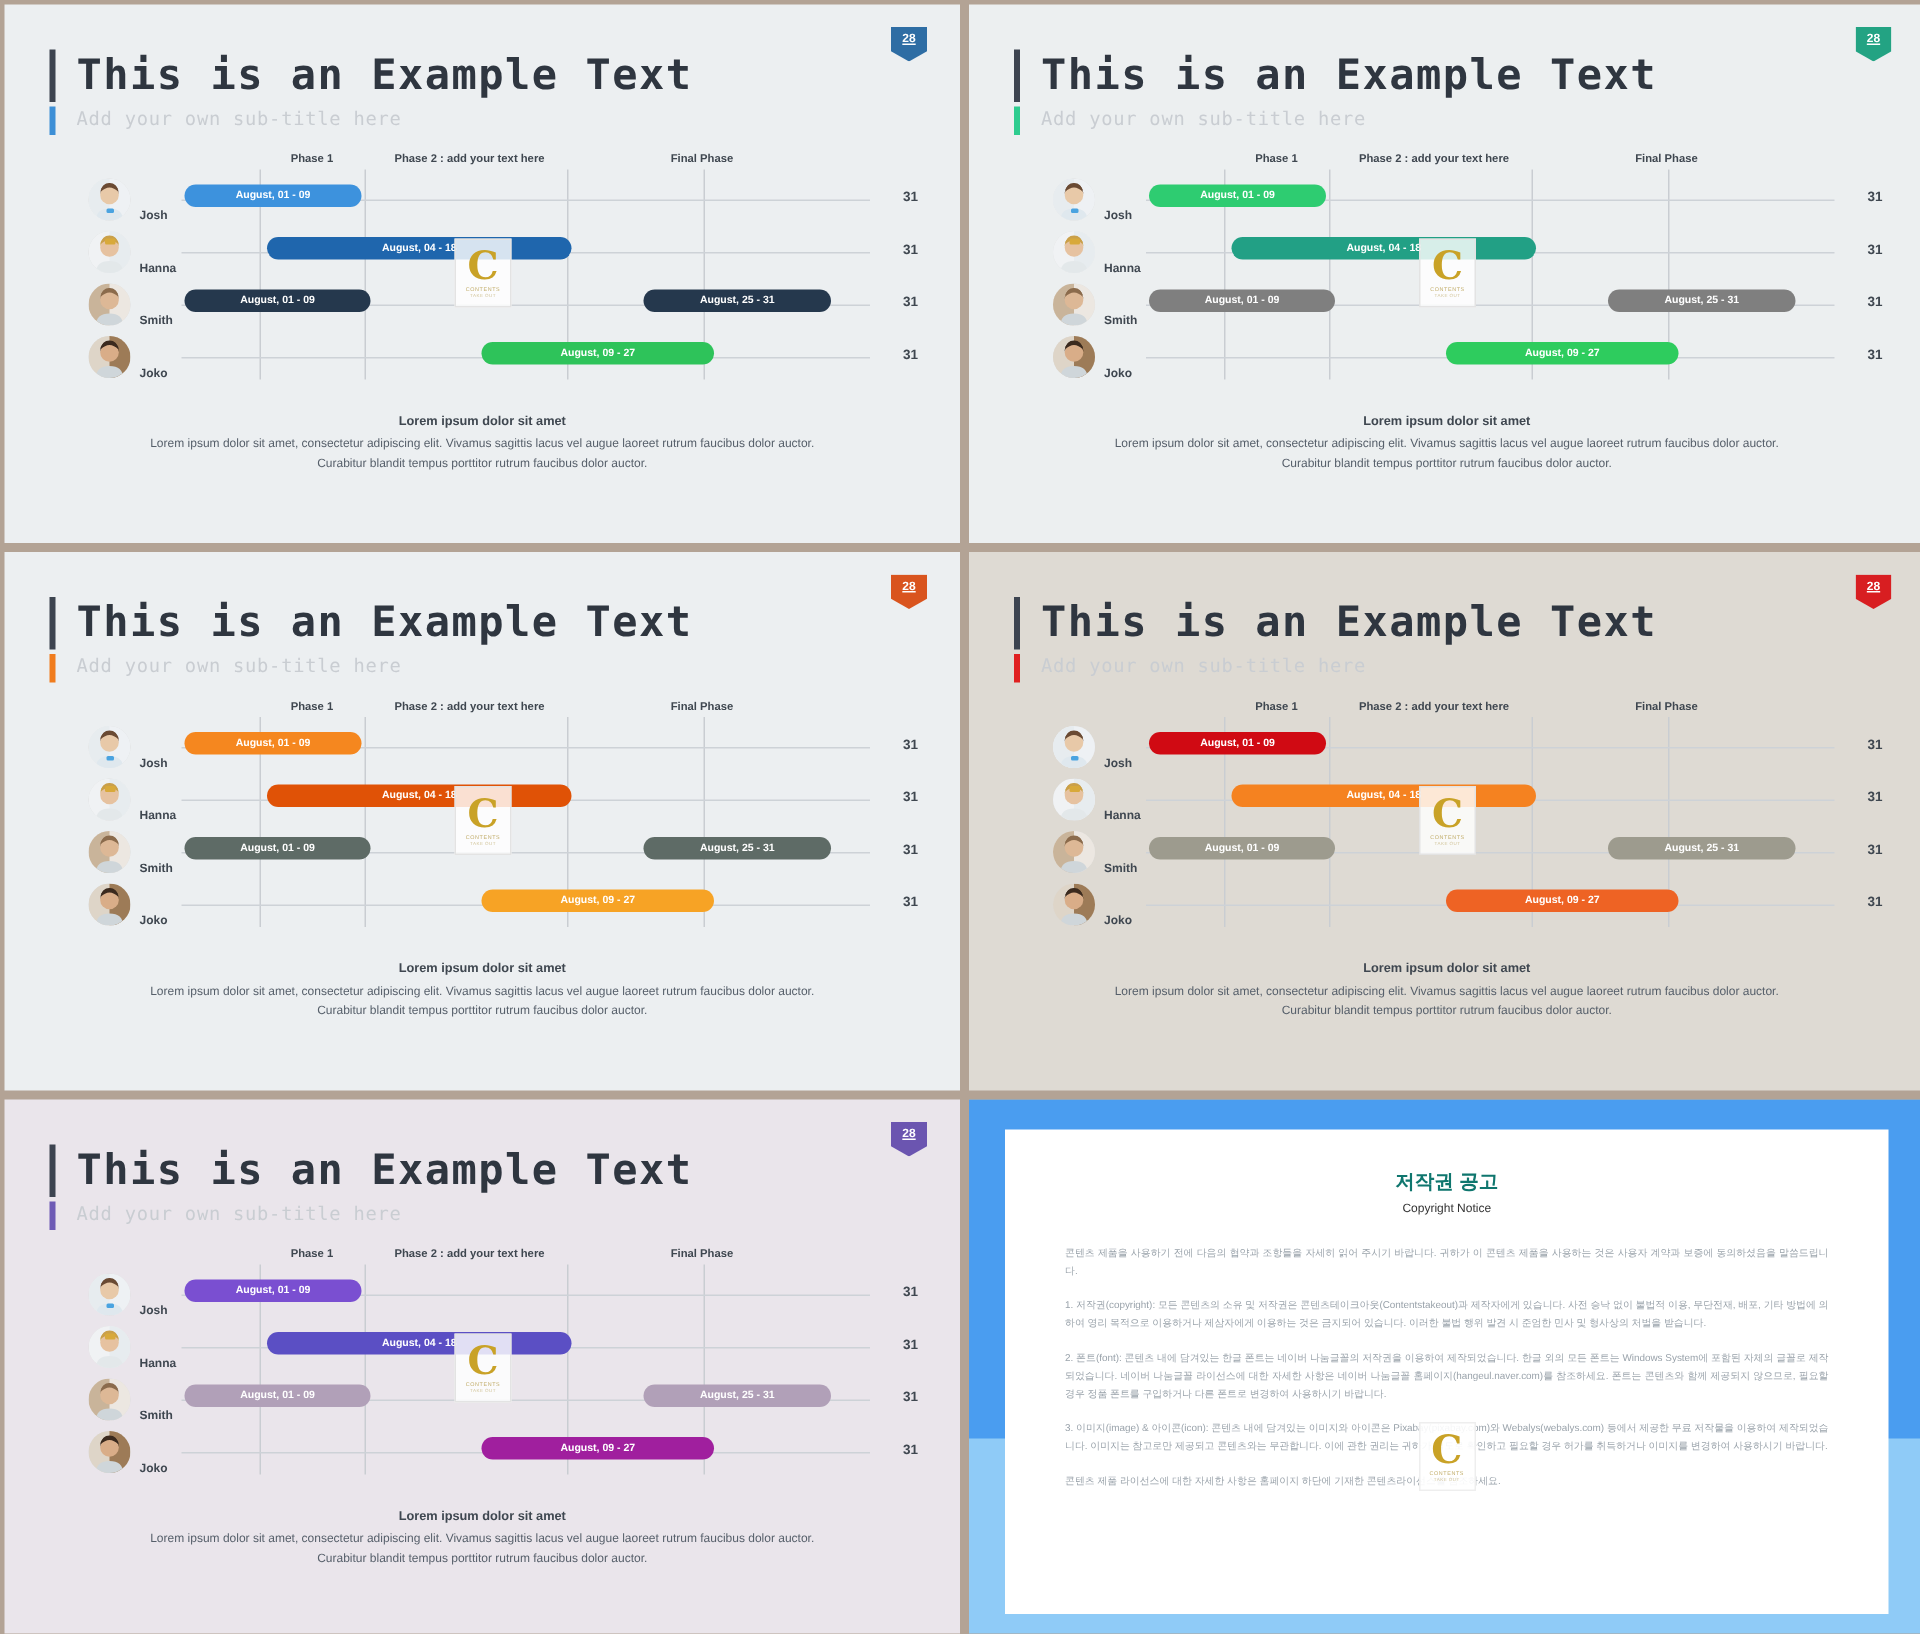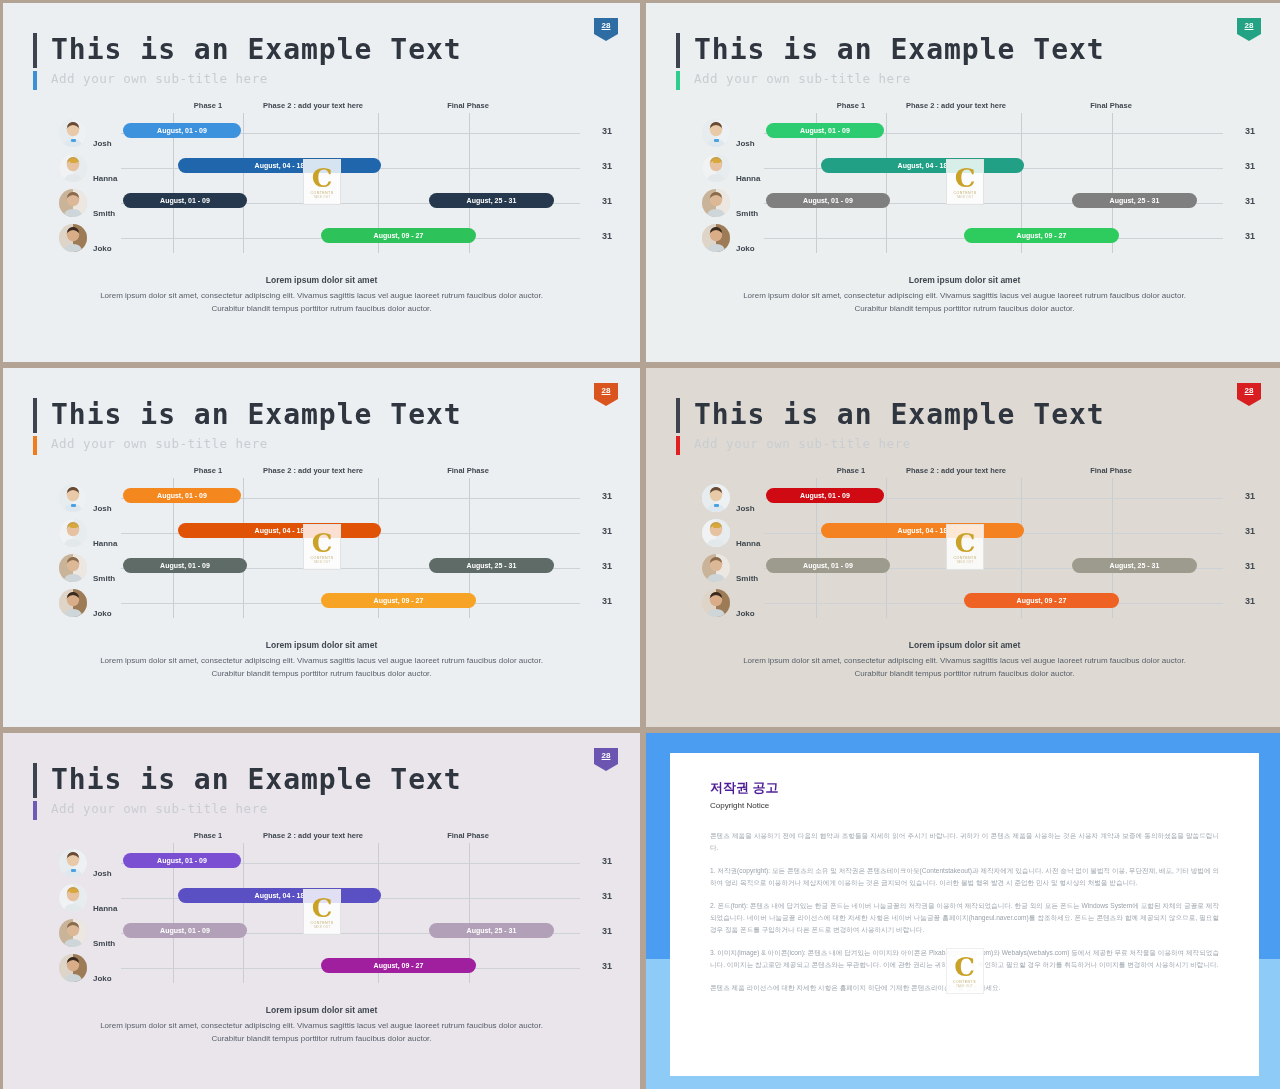--- a/index.html
+++ b/index.html
@@ -121,22 +121,22 @@
   .f-p { font-size:8px; color:#565f6a; line-height:13px; margin-top:4px; }
 
   
   .cp { position:absolute; inset:0; background:#8fcbf7; }
   .cp-top { position:absolute; left:0; right:0; top:0; height:63%; background:#4a9df0; }
   .cp-card {
     position:absolute; left:24px; right:24px; top:20px; bottom:16px;
     background:#fff;
     padding:26px 40px;
   }
-  .cp-h1 { text-align:left; font-size:13px; font-weight:bold; color:#4c1d95; }
-  .cp-h2 { font-size:8px; color:#333; margin-top:4px; }
+  .cp-h1 { text-align:center; font-size:13px; font-weight:bold; color:#0f766e; }
+  .cp-h2 { text-align:center; font-size:8px; color:#333; margin-top:4px; }
   .cp-body { margin-top:20px; position:relative; }
   .cp-p { font-size:6.6px; color:#9aa3ab; line-height:12px; margin-bottom:11px; text-align:justify; }
   .cp-wm {
     position:absolute; left:50%; top:118px; transform:translateX(-50%);
     width:38px; height:46px;
     border:1px solid #eee; background:rgba(255,255,255,0.9);
     display:flex; flex-direction:column; align-items:center; justify-content:center;
   }
 </style>
 </head>

